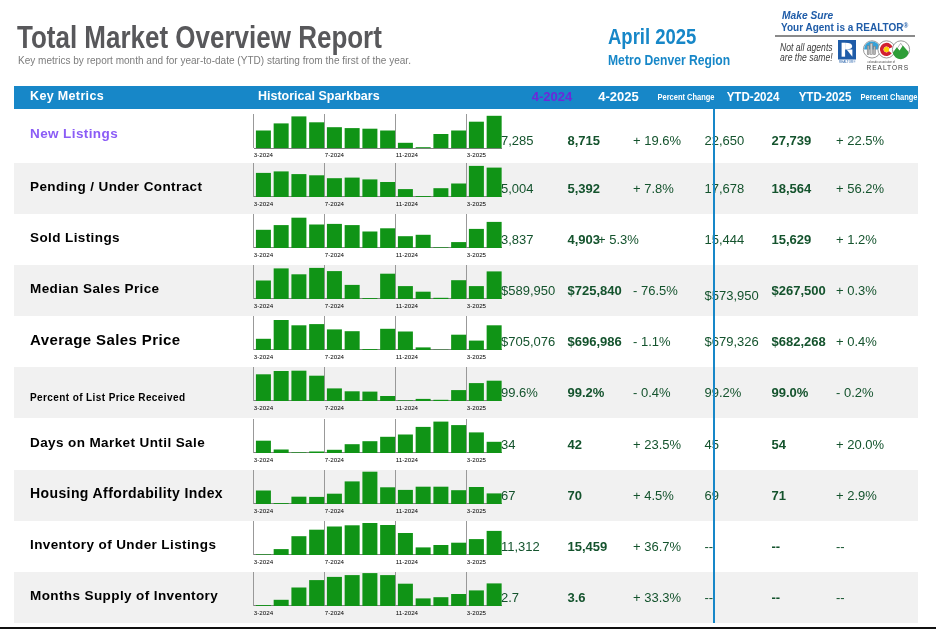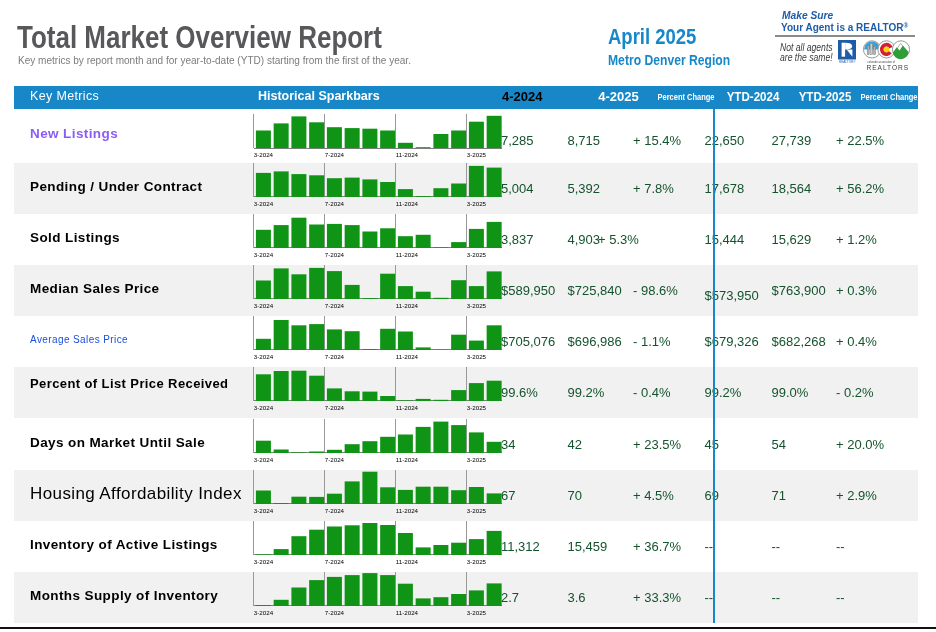--- a/index.html
+++ b/index.html
@@ -1,12 +1,12 @@
 <!DOCTYPE html>
-<html><head><meta charset="utf-8"><style>*{margin:0;padding:0;box-sizing:border-box}body{width:936px;height:632px;background:#fff;font-family:"Liberation Sans",sans-serif;position:relative;overflow:hidden}.abs{position:absolute}.num{font-size:13px;color:#14532d;text-align:left;width:100px}.b{font-weight:normal}</style></head><body>
+<html><head><meta charset="utf-8"><style>*{margin:0;padding:0;box-sizing:border-box}body{width:936px;height:632px;background:#fff;font-family:"Liberation Sans",sans-serif;position:relative;overflow:hidden}.abs{position:absolute}.num{font-size:13px;color:#14532d;text-align:left;width:100px}.b{font-weight:bold}</style></head><body>
 <div class="abs" style="left:17px;top:19px;font-size:31.5px;font-weight:bold;color:#58585b;white-space:nowrap;transform:scaleX(0.825);transform-origin:0 0" id="title">Total Market Overview Report</div>
 <div class="abs" style="left:18px;top:54px;font-size:11.3px;color:#7c7c7c;white-space:nowrap;transform:scaleX(0.889);transform-origin:0 0" id="subtitle">Key metrics by report month and for year-to-date (YTD) starting from the first of the year.</div>
 <div class="abs" style="left:608px;top:24.5px;font-size:21.5px;font-weight:bold;color:#1787c8;white-space:nowrap;transform:scaleX(0.86);transform-origin:0 0" id="april">April 2025</div>
 <div class="abs" style="left:608px;top:50.5px;font-size:15px;font-weight:bold;color:#1787c8;white-space:nowrap;transform:scaleX(0.81);transform-origin:0 0" id="region">Metro Denver Region</div>
 <div class="abs" style="left:782px;top:9px;font-size:11px;font-weight:bold;font-style:italic;color:#1f5ca8;white-space:nowrap;transform:scaleX(0.93);transform-origin:0 0" id="makesure">Make Sure</div>
 <div class="abs" style="left:781px;top:21px;font-size:10.8px;font-weight:bold;color:#1f5ca8;white-space:nowrap;transform:scaleX(0.927);transform-origin:0 0" id="youragent">Your Agent is a REALTOR<span style="font-size:7px;vertical-align:3px">®</span></div>
 <div class="abs" style="left:775px;top:35px;width:140px;height:1.5px;background:#8a8a8a"></div>
 <div class="abs" style="left:780px;top:43px;font-size:10px;font-style:italic;color:#3b3b3b;white-space:nowrap;line-height:9.9px;transform:scaleX(0.86);transform-origin:0 0" id="notall">Not all agents<br>are the same!</div>
 <svg class="abs" style="left:838px;top:40px" width="20" height="24" viewBox="0 0 20 24">
 <rect x="0" y="0" width="18" height="19.5" fill="#1f5ca8"></rect>
@@ -24,23 +24,23 @@
 <circle cx="24.5" cy="10.4" r="8.6" fill="#fff" stroke="#8d8d8d" stroke-width="0.9"></circle>
 <circle cx="24.5" cy="10.4" r="4.7" fill="none" stroke="#d22030" stroke-width="3.7" stroke-dasharray="24.2 5.3" transform="rotate(37 24.5 10.4)"></circle>
 <circle cx="24.5" cy="10.4" r="2.6" fill="#ffd200"></circle>
 <circle cx="39" cy="10.4" r="8.6" fill="#fff" stroke="#8d8d8d" stroke-width="0.9"></circle>
 <path d="M34.5 10.5 L38.7 4.2 L43 10.5" fill="#fff" stroke="#999" stroke-width="0.7"></path>
 <path d="M30.8 13.8 L34.8 8.2 L37.6 11.4 L40.8 6.4 L46.6 13.1 A 8 8 0 0 1 30.8 13.8 Z" fill="#2e9e38"></path>
 <text x="5.5" y="24.1" font-size="2.7" fill="#444" font-family="Liberation Sans, sans-serif">colorado association of</text>
 <text x="4.5" y="30.6" font-size="6.6" letter-spacing="0.95" fill="#3b3b3b" font-family="Liberation Sans, sans-serif">REALTORS</text>
 </svg>
 <div class="abs" style="left:14px;top:86px;width:904px;height:22.5px;background:#1787c8"></div>
-<div class="abs" style="left:30px;top:89.2px;font-size:12.5px;font-weight:normal;color:#fff;letter-spacing:0.35px" id="h_km">Key Metrics</div>
+<div class="abs" style="left:30px;top:89.2px;font-size:12.5px;font-weight:bold;color:#fff;letter-spacing:0.35px" id="h_km">Key Metrics</div>
 <div class="abs" style="left:258px;top:89.2px;font-size:12.5px;font-weight:bold;color:#fff" id="h_hs">Historical Sparkbars</div>
-<div class="abs" style="left:502px;top:89.2px;width:100px;font-size:13px;font-weight:bold;color:#000000;">4-2024</div>
+<div class="abs" style="left:502px;top:89.2px;width:100px;text-align:center;font-size:13px;font-weight:bold;color:#6d28d9;">4-2024</div>
 <div class="abs" style="left:568.5px;top:89.2px;width:100px;text-align:center;font-size:13px;font-weight:bold;color:#fff;">4-2025</div>
 <div class="abs" style="left:636px;top:91.8px;width:100px;text-align:center;font-size:8.5px;font-weight:bold;color:#fff;transform:scaleX(0.88);">Percent Change</div>
 <div class="abs" style="left:702.5px;top:89.2px;width:100px;text-align:center;font-size:13px;font-weight:bold;color:#fff;transform:scaleX(0.89);">YTD-2024</div>
 <div class="abs" style="left:774.5px;top:89.2px;width:100px;text-align:center;font-size:13px;font-weight:bold;color:#fff;transform:scaleX(0.89);">YTD-2025</div>
 <div class="abs" style="left:838.5px;top:91.8px;width:100px;text-align:center;font-size:8.5px;font-weight:bold;color:#fff;transform:scaleX(0.88);">Percent Change</div>
 <div class="abs lbl" style="left:30px;top:106.5px;height:54.5px;line-height:54.5px;font-size:13.5px;font-weight:bold;color:#8b5cf6;letter-spacing:0.4px;white-space:nowrap">New Listings</div>
 <svg style="position:absolute;left:248.0px;top:108.5px" width="262.0" height="54.5" viewBox="0 0 262.0 54.5">
     <line x1="5.8" y1="4.6" x2="5.8" y2="39.1" stroke="#999999" stroke-width="1" shape-rendering="crispEdges"></line>
     <line x1="76.8" y1="4.6" x2="76.8" y2="39.1" stroke="#999999" stroke-width="1" shape-rendering="crispEdges"></line>
     <line x1="147.8" y1="4.6" x2="147.8" y2="39.1" stroke="#999999" stroke-width="1" shape-rendering="crispEdges"></line>
@@ -60,21 +60,21 @@
     <rect x="203.15" y="21.50" width="15.0" height="17.60" fill="#109416"></rect>
     <rect x="220.90" y="12.70" width="15.0" height="26.40" fill="#109416"></rect>
     <rect x="238.65" y="6.80" width="15.0" height="32.30" fill="#109416"></rect>
     <text x="5.8" y="48.1" font-family="Liberation Sans, sans-serif" font-size="6.2" fill="#000">3-2024</text>
     <text x="76.8" y="48.1" font-family="Liberation Sans, sans-serif" font-size="6.2" fill="#000">7-2024</text>
     <text x="147.8" y="48.1" font-family="Liberation Sans, sans-serif" font-size="6.2" fill="#000">11-2024</text>
     <text x="218.8" y="48.1" font-family="Liberation Sans, sans-serif" font-size="6.2" fill="#000">3-2025</text>
   </svg>
 <div class="abs num" style="left:501px;top:132.8px">7,285</div>
 <div class="abs num b" style="left:567.5px;top:132.8px">8,715</div>
-<div class="abs num" style="left:633px;top:132.8px">+ 15.4%</div>
+<div class="abs num" style="left:633px;top:132.8px">+ 19.6%</div>
 <div class="abs num" style="left:704.5px;top:132.8px">22,650</div>
 <div class="abs num b" style="left:771.5px;top:132.8px">27,739</div>
 <div class="abs num" style="left:836px;top:132.8px">+ 22.5%</div>
 <div class="abs" style="left:14px;top:163.0px;width:904px;height:51.1px;background:#f1f1f1"></div>
 <div class="abs lbl" style="left:30px;top:161.0px;height:51.1px;line-height:51.1px;font-size:13.5px;font-weight:bold;color:#000;letter-spacing:0.4px;white-space:nowrap">Pending / Under Contract</div>
 <svg style="position:absolute;left:248.0px;top:163.0px" width="262.0" height="51.1" viewBox="0 0 262.0 51.1">
     <line x1="5.8" y1="-0.5" x2="5.8" y2="34.0" stroke="#999999" stroke-width="1" shape-rendering="crispEdges"></line>
     <line x1="76.8" y1="-0.5" x2="76.8" y2="34.0" stroke="#999999" stroke-width="1" shape-rendering="crispEdges"></line>
     <line x1="147.8" y1="-0.5" x2="147.8" y2="34.0" stroke="#999999" stroke-width="1" shape-rendering="crispEdges"></line>
     <line x1="218.8" y1="-0.5" x2="218.8" y2="34.0" stroke="#999999" stroke-width="1" shape-rendering="crispEdges"></line>
@@ -158,25 +158,25 @@
     <rect x="203.15" y="15.20" width="15.0" height="18.80" fill="#109416"></rect>
     <rect x="220.90" y="21.10" width="15.0" height="12.90" fill="#109416"></rect>
     <rect x="238.65" y="6.40" width="15.0" height="27.60" fill="#109416"></rect>
     <text x="5.8" y="43.0" font-family="Liberation Sans, sans-serif" font-size="6.2" fill="#000">3-2024</text>
     <text x="76.8" y="43.0" font-family="Liberation Sans, sans-serif" font-size="6.2" fill="#000">7-2024</text>
     <text x="147.8" y="43.0" font-family="Liberation Sans, sans-serif" font-size="6.2" fill="#000">11-2024</text>
     <text x="218.8" y="43.0" font-family="Liberation Sans, sans-serif" font-size="6.2" fill="#000">3-2025</text>
   </svg>
 <div class="abs num" style="left:501px;top:283.2px">$589,950</div>
 <div class="abs num b" style="left:567.5px;top:283.2px">$725,840</div>
-<div class="abs num" style="left:633px;top:283.2px">- 98.6%</div>
+<div class="abs num" style="left:633px;top:283.2px">- 76.5%</div>
 <div class="abs num" style="left:704.5px;top:288px">$573,950</div>
-<div class="abs num b" style="left:771.5px;top:283.2px">$763,900</div>
+<div class="abs num b" style="left:771.5px;top:283.2px">$267,500</div>
 <div class="abs num" style="left:836px;top:283.2px">+ 0.3%</div>
-<div class="abs lbl" style="left:30px;top:314.3px;height:51.1px;line-height:51.1px;font-size:10px;font-weight:normal;color:#1d4ed8;letter-spacing:0.4px;white-space:nowrap">Average Sales Price</div>
+<div class="abs lbl" style="left:30px;top:314.3px;height:51.1px;line-height:51.1px;font-size:15px;font-weight:bold;color:#000000;letter-spacing:0.4px;white-space:nowrap">Average Sales Price</div>
 <svg style="position:absolute;left:248.0px;top:316.3px" width="262.0" height="51.1" viewBox="0 0 262.0 51.1">
     <line x1="5.8" y1="-0.5" x2="5.8" y2="34.0" stroke="#999999" stroke-width="1" shape-rendering="crispEdges"></line>
     <line x1="76.8" y1="-0.5" x2="76.8" y2="34.0" stroke="#999999" stroke-width="1" shape-rendering="crispEdges"></line>
     <line x1="147.8" y1="-0.5" x2="147.8" y2="34.0" stroke="#999999" stroke-width="1" shape-rendering="crispEdges"></line>
     <line x1="218.8" y1="-0.5" x2="218.8" y2="34.0" stroke="#999999" stroke-width="1" shape-rendering="crispEdges"></line>
     <line x1="5.8" y1="34.0" x2="254" y2="34.0" stroke="#808080" stroke-width="1" shape-rendering="crispEdges"></line>
     <rect x="7.90" y="22.80" width="15.0" height="11.20" fill="#109416"></rect>
     <rect x="25.65" y="4.00" width="15.0" height="30.00" fill="#109416"></rect>
     <rect x="43.40" y="9.30" width="15.0" height="24.70" fill="#109416"></rect>
     <rect x="61.15" y="8.10" width="15.0" height="25.90" fill="#109416"></rect>
@@ -195,21 +195,21 @@
     <text x="147.8" y="43.0" font-family="Liberation Sans, sans-serif" font-size="6.2" fill="#000">11-2024</text>
     <text x="218.8" y="43.0" font-family="Liberation Sans, sans-serif" font-size="6.2" fill="#000">3-2025</text>
   </svg>
 <div class="abs num" style="left:501px;top:334.4px">$705,076</div>
 <div class="abs num b" style="left:567.5px;top:334.4px">$696,986</div>
 <div class="abs num" style="left:633px;top:334.4px">- 1.1%</div>
 <div class="abs num" style="left:704.5px;top:334.4px">$679,326</div>
 <div class="abs num b" style="left:771.5px;top:334.4px">$682,268</div>
 <div class="abs num" style="left:836px;top:334.4px">+ 0.4%</div>
 <div class="abs" style="left:14px;top:367.4px;width:904px;height:51.1px;background:#f1f1f1"></div>
-<div class="abs lbl" style="left:30px;top:358px;height:51.1px;line-height:51.1px;font-size:13px;font-weight:bold;color:#000;letter-spacing:0.4px;white-space:nowrap">Percent of List Price Received</div>
+<div class="abs lbl" style="left:30px;top:372px;height:51.1px;line-height:51.1px;font-size:10px;font-weight:bold;color:#000;letter-spacing:0.4px;white-space:nowrap">Percent of List Price Received</div>
 <svg style="position:absolute;left:248.0px;top:367.4px" width="262.0" height="51.1" viewBox="0 0 262.0 51.1">
     <line x1="5.8" y1="-0.5" x2="5.8" y2="34.0" stroke="#999999" stroke-width="1" shape-rendering="crispEdges"></line>
     <line x1="76.8" y1="-0.5" x2="76.8" y2="34.0" stroke="#999999" stroke-width="1" shape-rendering="crispEdges"></line>
     <line x1="147.8" y1="-0.5" x2="147.8" y2="34.0" stroke="#999999" stroke-width="1" shape-rendering="crispEdges"></line>
     <line x1="218.8" y1="-0.5" x2="218.8" y2="34.0" stroke="#999999" stroke-width="1" shape-rendering="crispEdges"></line>
     <line x1="5.8" y1="34.0" x2="254" y2="34.0" stroke="#808080" stroke-width="1" shape-rendering="crispEdges"></line>
     <rect x="7.90" y="7.30" width="15.0" height="26.70" fill="#109416"></rect>
     <rect x="25.65" y="4.00" width="15.0" height="30.00" fill="#109416"></rect>
     <rect x="43.40" y="3.70" width="15.0" height="30.30" fill="#109416"></rect>
     <rect x="61.15" y="8.70" width="15.0" height="25.30" fill="#109416"></rect>
@@ -260,21 +260,21 @@
     <text x="147.8" y="43.0" font-family="Liberation Sans, sans-serif" font-size="6.2" fill="#000">11-2024</text>
     <text x="218.8" y="43.0" font-family="Liberation Sans, sans-serif" font-size="6.2" fill="#000">3-2025</text>
   </svg>
 <div class="abs num" style="left:501px;top:436.6px">34</div>
 <div class="abs num b" style="left:567.5px;top:436.6px">42</div>
 <div class="abs num" style="left:633px;top:436.6px">+ 23.5%</div>
 <div class="abs num" style="left:704.5px;top:436.6px">45</div>
 <div class="abs num b" style="left:771.5px;top:436.6px">54</div>
 <div class="abs num" style="left:836px;top:436.6px">+ 20.0%</div>
 <div class="abs" style="left:14px;top:469.6px;width:904px;height:51.1px;background:#f1f1f1"></div>
-<div class="abs lbl" style="left:30px;top:467.6px;height:51.1px;line-height:51.1px;font-size:17px;font-weight:normal;color:#000;letter-spacing:0.4px;white-space:nowrap">Housing Affordability Index</div>
+<div class="abs lbl" style="left:30px;top:467.6px;height:51.1px;line-height:51.1px;font-size:14px;font-weight:bold;color:#000;letter-spacing:0.4px;white-space:nowrap">Housing Affordability Index</div>
 <svg style="position:absolute;left:248.0px;top:469.6px" width="262.0" height="51.1" viewBox="0 0 262.0 51.1">
     <line x1="5.8" y1="-0.5" x2="5.8" y2="34.0" stroke="#999999" stroke-width="1" shape-rendering="crispEdges"></line>
     <line x1="76.8" y1="-0.5" x2="76.8" y2="34.0" stroke="#999999" stroke-width="1" shape-rendering="crispEdges"></line>
     <line x1="147.8" y1="-0.5" x2="147.8" y2="34.0" stroke="#999999" stroke-width="1" shape-rendering="crispEdges"></line>
     <line x1="218.8" y1="-0.5" x2="218.8" y2="34.0" stroke="#999999" stroke-width="1" shape-rendering="crispEdges"></line>
     <line x1="5.8" y1="34.0" x2="254" y2="34.0" stroke="#808080" stroke-width="1" shape-rendering="crispEdges"></line>
     <rect x="7.90" y="20.50" width="15.0" height="13.50" fill="#109416"></rect>
     <rect x="25.65" y="33.10" width="15.0" height="0.90" fill="#109416"></rect>
     <rect x="43.40" y="26.70" width="15.0" height="7.30" fill="#109416"></rect>
     <rect x="61.15" y="26.90" width="15.0" height="7.10" fill="#109416"></rect>
@@ -292,21 +292,21 @@
     <text x="76.8" y="43.0" font-family="Liberation Sans, sans-serif" font-size="6.2" fill="#000">7-2024</text>
     <text x="147.8" y="43.0" font-family="Liberation Sans, sans-serif" font-size="6.2" fill="#000">11-2024</text>
     <text x="218.8" y="43.0" font-family="Liberation Sans, sans-serif" font-size="6.2" fill="#000">3-2025</text>
   </svg>
 <div class="abs num" style="left:501px;top:487.7px">67</div>
 <div class="abs num b" style="left:567.5px;top:487.7px">70</div>
 <div class="abs num" style="left:633px;top:487.7px">+ 4.5%</div>
 <div class="abs num" style="left:704.5px;top:487.7px">69</div>
 <div class="abs num b" style="left:771.5px;top:487.7px">71</div>
 <div class="abs num" style="left:836px;top:487.7px">+ 2.9%</div>
-<div class="abs lbl" style="left:30px;top:518.7px;height:51.1px;line-height:51.1px;font-size:13.5px;font-weight:bold;color:#000;letter-spacing:0.4px;white-space:nowrap">Inventory of Active Listings</div>
+<div class="abs lbl" style="left:30px;top:518.7px;height:51.1px;line-height:51.1px;font-size:13.5px;font-weight:bold;color:#000;letter-spacing:0.4px;white-space:nowrap">Inventory of Under Listings</div>
 <svg style="position:absolute;left:248.0px;top:520.7px" width="262.0" height="51.1" viewBox="0 0 262.0 51.1">
     <line x1="5.8" y1="-0.5" x2="5.8" y2="34.0" stroke="#999999" stroke-width="1" shape-rendering="crispEdges"></line>
     <line x1="76.8" y1="-0.5" x2="76.8" y2="34.0" stroke="#999999" stroke-width="1" shape-rendering="crispEdges"></line>
     <line x1="147.8" y1="-0.5" x2="147.8" y2="34.0" stroke="#999999" stroke-width="1" shape-rendering="crispEdges"></line>
     <line x1="218.8" y1="-0.5" x2="218.8" y2="34.0" stroke="#999999" stroke-width="1" shape-rendering="crispEdges"></line>
     <line x1="5.8" y1="34.0" x2="254" y2="34.0" stroke="#808080" stroke-width="1" shape-rendering="crispEdges"></line>
     <rect x="7.90" y="33.40" width="15.0" height="0.60" fill="#109416"></rect>
     <rect x="25.65" y="28.10" width="15.0" height="5.90" fill="#109416"></rect>
     <rect x="43.40" y="15.20" width="15.0" height="18.80" fill="#109416"></rect>
     <rect x="61.15" y="8.70" width="15.0" height="25.30" fill="#109416"></rect>

